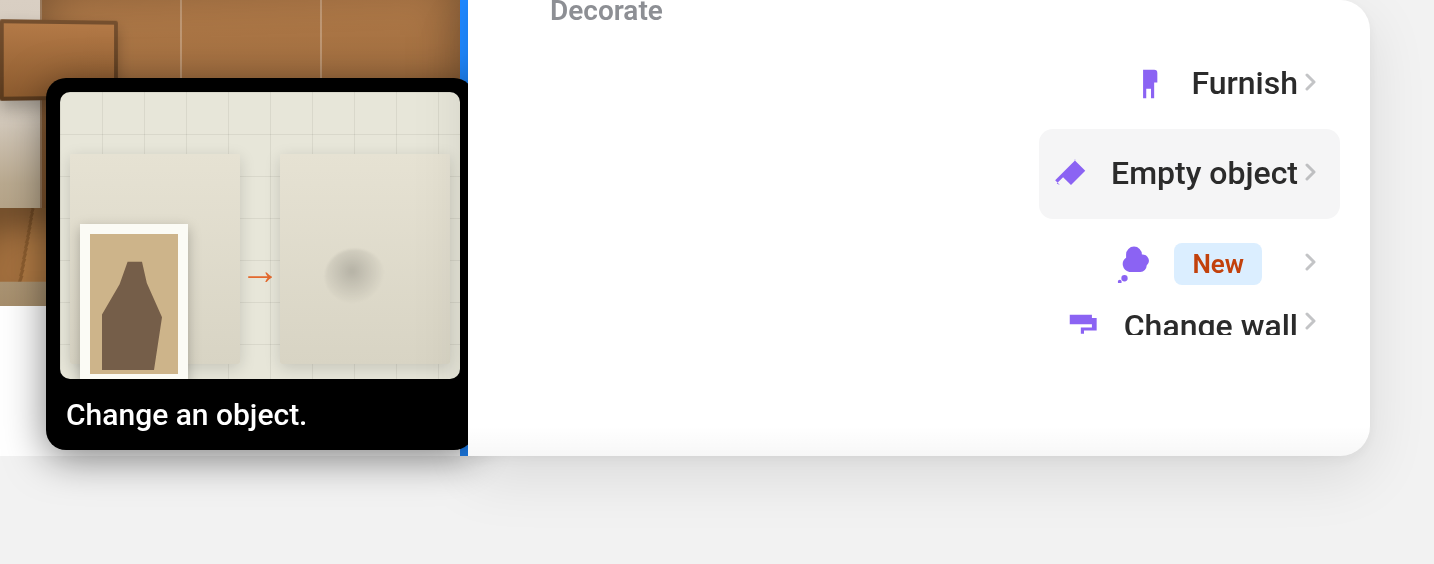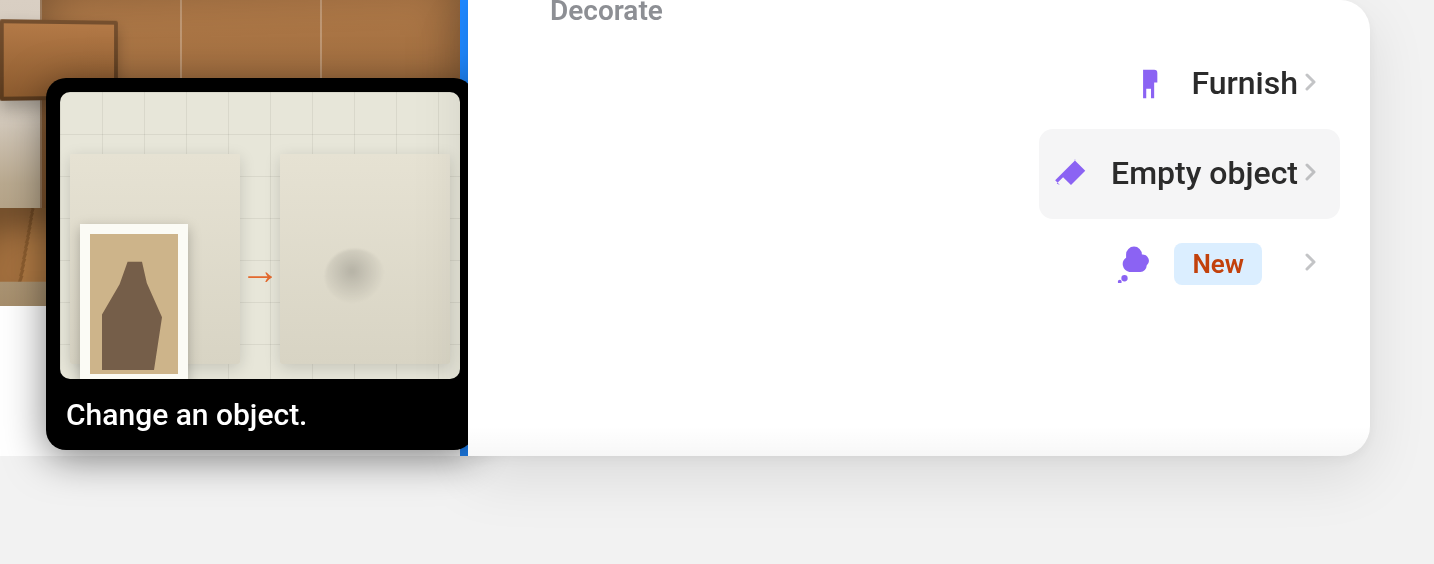--- a/index.html
+++ b/index.html
@@ -229,17 +229,30 @@
             </svg>
         </span>
         <span class="badge">New</span>
         <span class="chev">
           <svg viewBox="0 0 24 24" fill="none" stroke-width="3" stroke-linecap="round" stroke-linejoin="round">
               <polyline points="9 5 16 12 9 19"></polyline>
             </svg>
         </span>
       </div>
 
+      <div class="item cut">
+        <span class="icon">
+          <svg viewBox="0 0 24 24">
+              <path d="M3 3h14v6H3zM17 5h3v8h-8v2h-2v-4h7V7h-0z"></path>
+            </svg>
+        </span>
+        <span class="label">Change wall</span>
+        <span class="chev">
+          <svg viewBox="0 0 24 24" fill="none" stroke-width="3" stroke-linecap="round" stroke-linejoin="round">
+              <polyline points="9 5 16 12 9 19"></polyline>
+            </svg>
+        </span>
+      </div>
 
     </div>
   </div>
 
 </div>
 
 </body></html>

